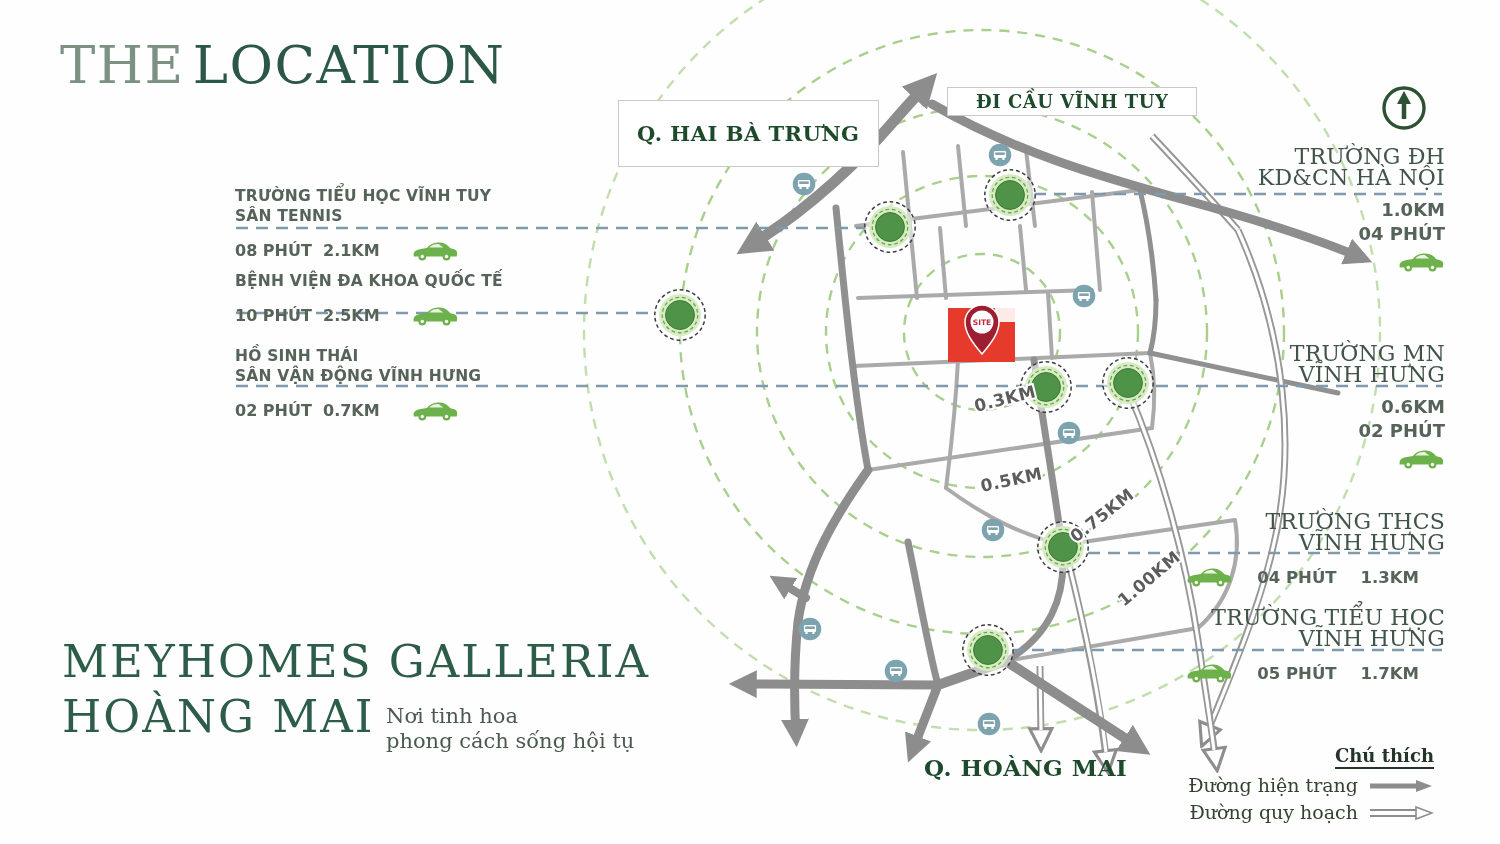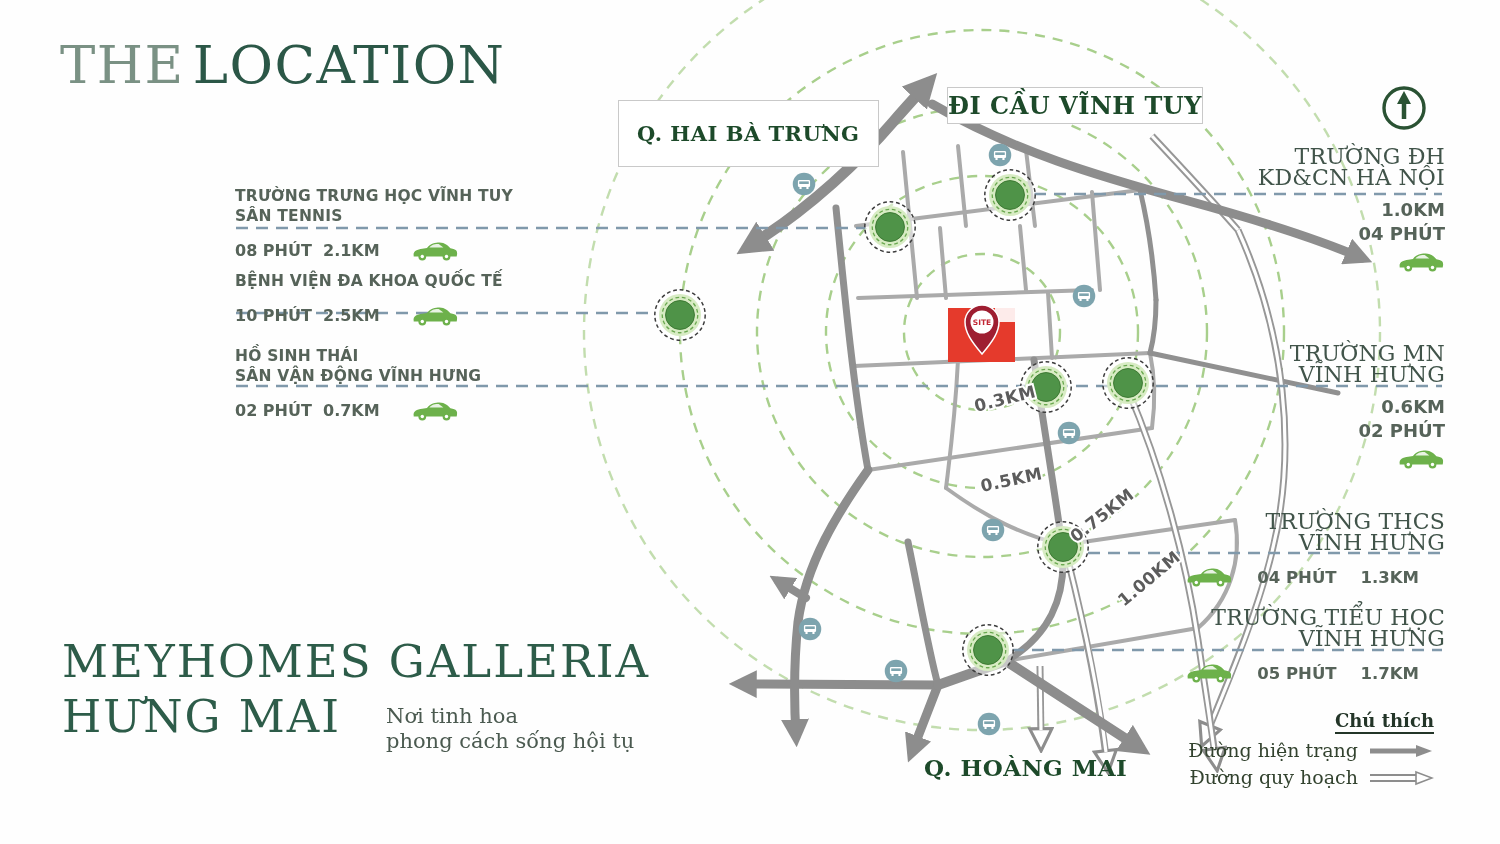--- a/index.html
+++ b/index.html
@@ -35,21 +35,21 @@
             letter-spacing:.5px;white-space:nowrap;}
   .boxed{background:#fff;border:1px solid #c9c9c9;}
 
   
   .brand{left:62px;top:634px;font-family:"DejaVu Serif","Liberation Serif",serif;color:#2d5c49;}
   .brand .bl{font-size:45px;letter-spacing:2px;line-height:55px;white-space:nowrap;}
   .tagline{left:386px;top:704px;font-family:"DejaVu Serif","Liberation Serif",serif;
            font-size:21px;color:#4b5a50;line-height:25px;white-space:nowrap;}
 
   
-  .legend{right:66px;top:710px;text-align:right;}
+  .legend{right:66px;top:745px;text-align:right;}
   .legend-title{display:inline-block;font-family:"DejaVu Serif","Liberation Serif",serif;
                 font-size:18px;font-weight:bold;color:#233528;border-bottom:2px solid #233528;
                 padding-bottom:1px;}
   .legend-row{display:flex;justify-content:flex-end;align-items:center;gap:10px;margin-top:6px;}
   .legend-row .lab{font-family:"DejaVu Serif","Liberation Serif",serif;font-size:19px;color:#33432f;
                    line-height:21px;white-space:nowrap;}
 </style>
 </head>
 <body>
 
@@ -191,21 +191,21 @@
       <text transform="translate(1124,607) rotate(-40)">1.00KM</text>
     </g>
   </svg>
 
   <div class="abs page-title">
     <span class="thin">THE</span><span>LOCATION</span>
   </div>
 
   <div class="abs poi" style="left:235px;top:186px">
     <div class="name">
-      <div>TRƯỜNG TRƯNG HỌC VĨNH TUY</div>
+      <div>TRƯỜNG TIỂU HỌC VĨNH TUY</div>
       <div>SÂN TENNIS</div>
     </div>
     <div class="meta">
       <span class="t">08 PHÚT</span><span class="d">2.1KM</span><svg class="car" viewBox="0 0 64 30">
           <use href="#car-sym"></use>
         </svg>
     </div>
   </div>
 
   <div class="abs poi" style="left:235px;top:271px">
@@ -281,32 +281,32 @@
     <div class="meta-row">
       <svg class="car" viewBox="0 0 64 30">
           <use href="#car-sym"></use>
         </svg>
       <span>05 PHÚT</span>
       <span>1.7KM</span>
     </div>
   </div>
 
   <div class="abs district boxed" style="left:618px;top:100px;padding:20px 18px;font-size:21px">Q. HAI BÀ TRƯNG</div>
-  <div class="abs district boxed" style="left:947px;top:87px;padding:3px 0;font-size:24px">ĐI CẦU VĨNH TUY</div>
+  <div class="abs district boxed" style="left:947px;top:87px;padding:3px 28px;font-size:18px">ĐI CẦU VĨNH TUY</div>
   <div class="abs district" style="left:924px;top:754px;font-size:23px">Q. HOÀNG MAI</div>
 
   <svg class="abs" style="left:1380px;top:84px" width="50" height="50" viewBox="0 0 50 50">
     <circle cx="24" cy="24" r="20" fill="none" stroke="#2a5233" stroke-width="3.4"></circle>
     <path d="M24 35 L24 16" stroke="#2a5233" stroke-width="4.5"></path>
     <path d="M24 7 L17 20 L31 20 Z" fill="#2a5233"></path>
   </svg>
 
   <div class="abs brand">
     <div class="bl">MEYHOMES GALLERIA</div>
-    <div class="bl">HƯNG MAI</div>
+    <div class="bl">HOÀNG MAI</div>
   </div>
   <div class="abs tagline">
     <div>Nơi tinh hoa</div>
     <div>phong cách sống hội tụ</div>
   </div>
 
   <div class="abs legend">
     <div class="legend-title">Chú thích</div>
     <div class="legend-row">
       <span class="lab">Đường hiện trạng</span>

